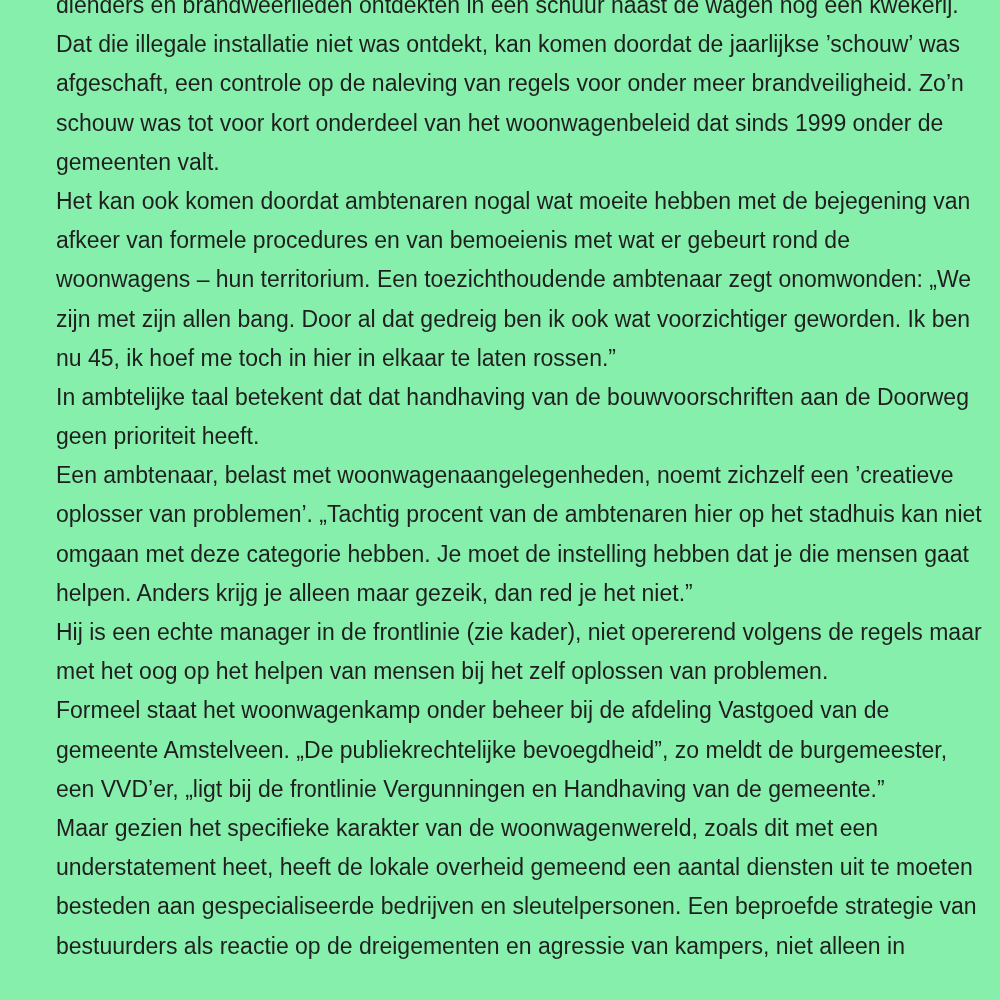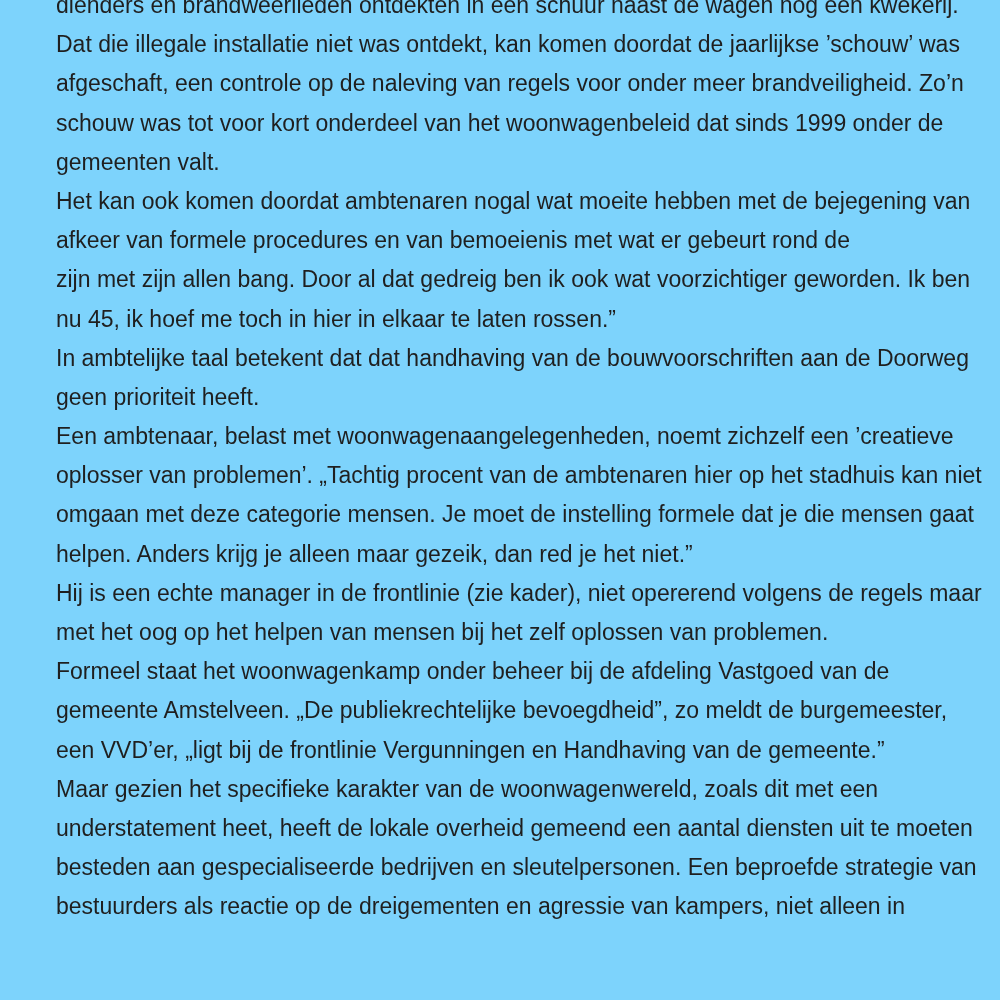--- a/index.html
+++ b/index.html
@@ -3,21 +3,21 @@
 <meta charset="utf-8">
 <style>
   html, body {
     margin: 0;
     padding: 0;
   }
   .page {
     position: relative;
     width: 1000px;
     height: 1000px;
-    background: #7dd3fc;
+    background: #86efac;
     overflow: hidden;
     font-family: "Liberation Sans", sans-serif;
   }
   .textblock {
     position: absolute;
     left: 56px;
     top: -14px;
     width: 930px;
   }
   .line {
@@ -34,27 +34,28 @@
 
 <div class="page">
   <div class="textblock">
     <div class="line">dienders en brandweerlieden ontdekten in een schuur naast de wagen nog een kwekerij.</div>
     <div class="line">Dat die illegale installatie niet was ontdekt, kan komen doordat de jaarlijkse ’schouw’ was</div>
     <div class="line">afgeschaft, een controle op de naleving van regels voor onder meer brandveiligheid. Zo’n</div>
     <div class="line">schouw was tot voor kort onderdeel van het woonwagenbeleid dat sinds 1999 onder de</div>
     <div class="line">gemeenten valt.</div>
     <div class="line">Het kan ook komen doordat ambtenaren nogal wat moeite hebben met de bejegening van</div>
     <div class="line">afkeer van formele procedures en van bemoeienis met wat er gebeurt rond de</div>
+    <div class="line">woonwagens – hun territorium. Een toezichthoudende ambtenaar zegt onomwonden: „We</div>
     <div class="line">zijn met zijn allen bang. Door al dat gedreig ben ik ook wat voorzichtiger geworden. Ik ben</div>
     <div class="line">nu 45, ik hoef me toch in hier in elkaar te laten rossen.”</div>
     <div class="line">In ambtelijke taal betekent dat dat handhaving van de bouwvoorschriften aan de Doorweg</div>
     <div class="line">geen prioriteit heeft.</div>
     <div class="line">Een ambtenaar, belast met woonwagenaangelegenheden, noemt zichzelf een ’creatieve</div>
     <div class="line">oplosser van problemen’. „Tachtig procent van de ambtenaren hier op het stadhuis kan niet</div>
-    <div class="line">omgaan met deze categorie mensen. Je moet de instelling formele dat je die mensen gaat</div>
+    <div class="line">omgaan met deze categorie hebben. Je moet de instelling hebben dat je die mensen gaat</div>
     <div class="line">helpen. Anders krijg je alleen maar gezeik, dan red je het niet.”</div>
     <div class="line">Hij is een echte manager in de frontlinie (zie kader), niet opererend volgens de regels maar</div>
     <div class="line">met het oog op het helpen van mensen bij het zelf oplossen van problemen.</div>
     <div class="line">Formeel staat het woonwagenkamp onder beheer bij de afdeling Vastgoed van de</div>
     <div class="line">gemeente Amstelveen. „De publiekrechtelijke bevoegdheid”, zo meldt de burgemeester,</div>
     <div class="line">een VVD’er, „ligt bij de frontlinie Vergunningen en Handhaving van de gemeente.”</div>
     <div class="line">Maar gezien het specifieke karakter van de woonwagenwereld, zoals dit met een</div>
     <div class="line">understatement heet, heeft de lokale overheid gemeend een aantal diensten uit te moeten</div>
     <div class="line">besteden aan gespecialiseerde bedrijven en sleutelpersonen. Een beproefde strategie van</div>
     <div class="line">bestuurders als reactie op de dreigementen en agressie van kampers, niet alleen in</div>

